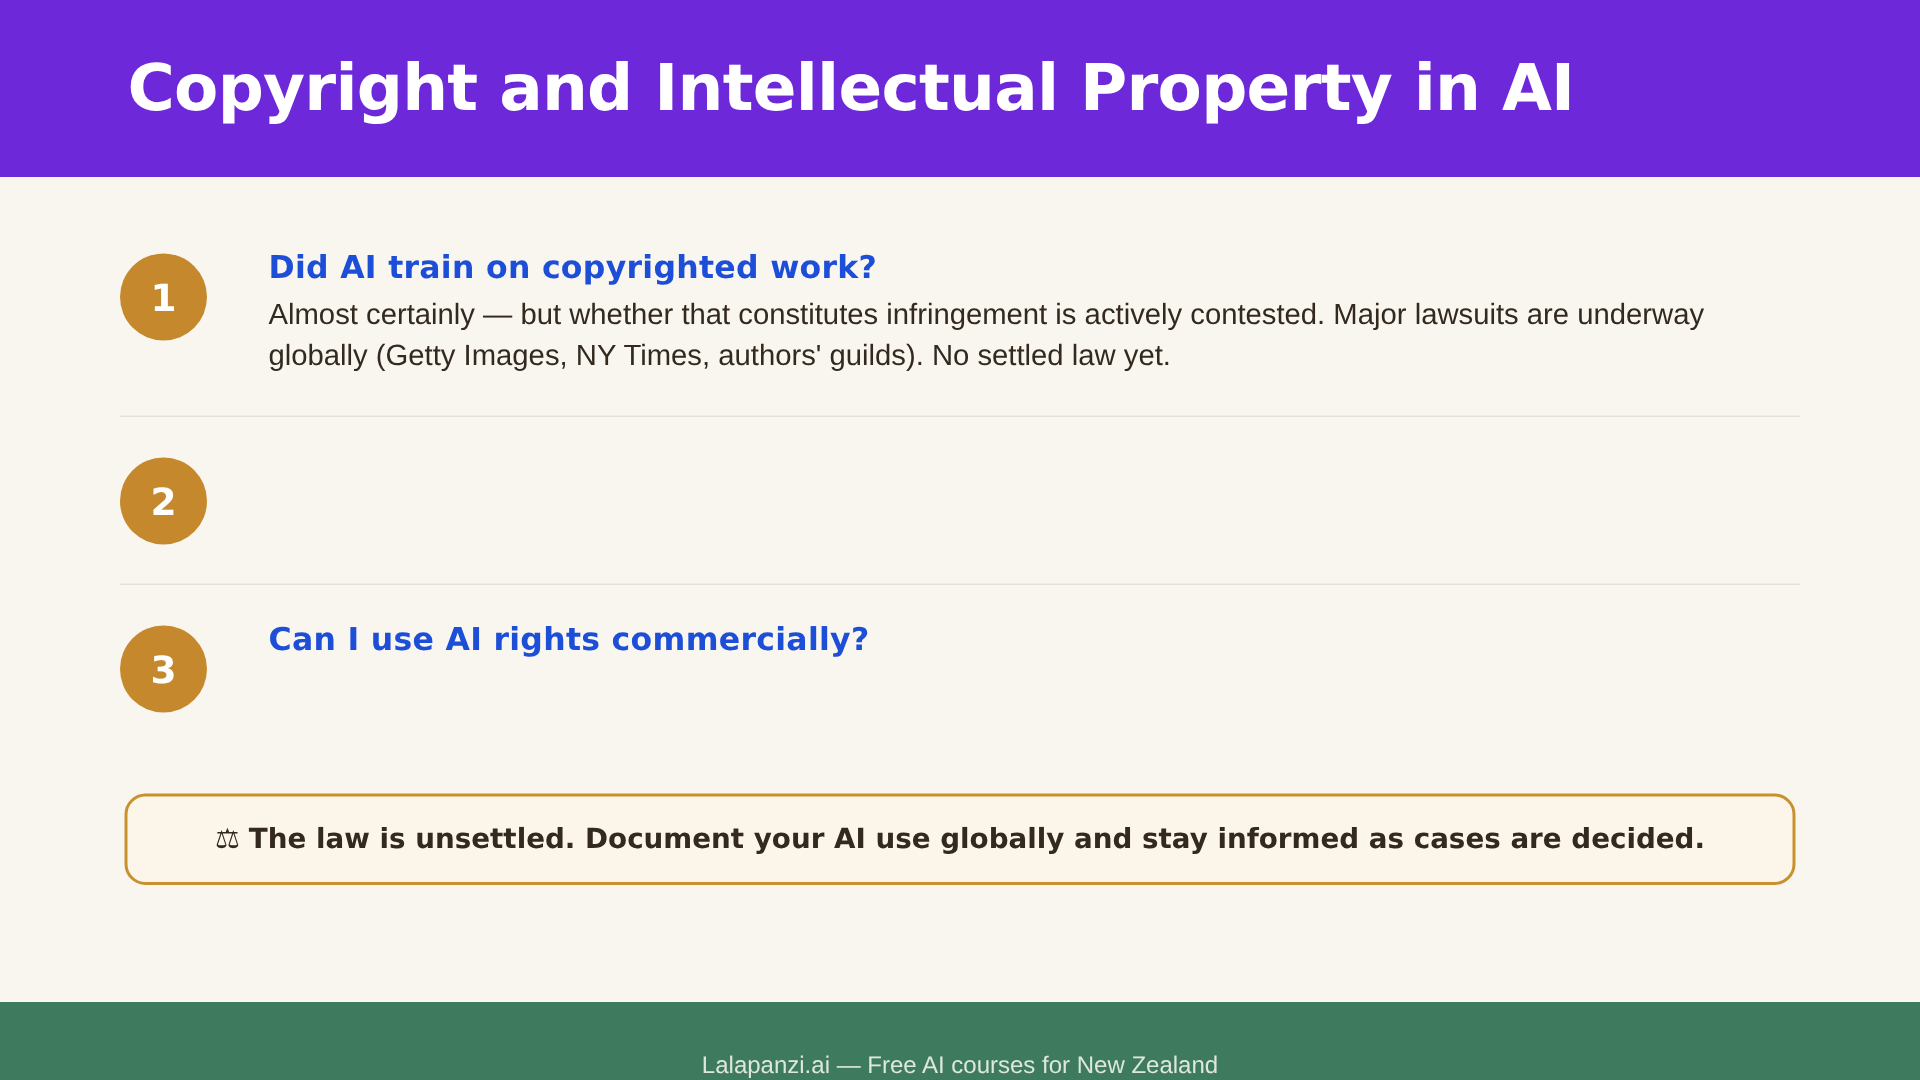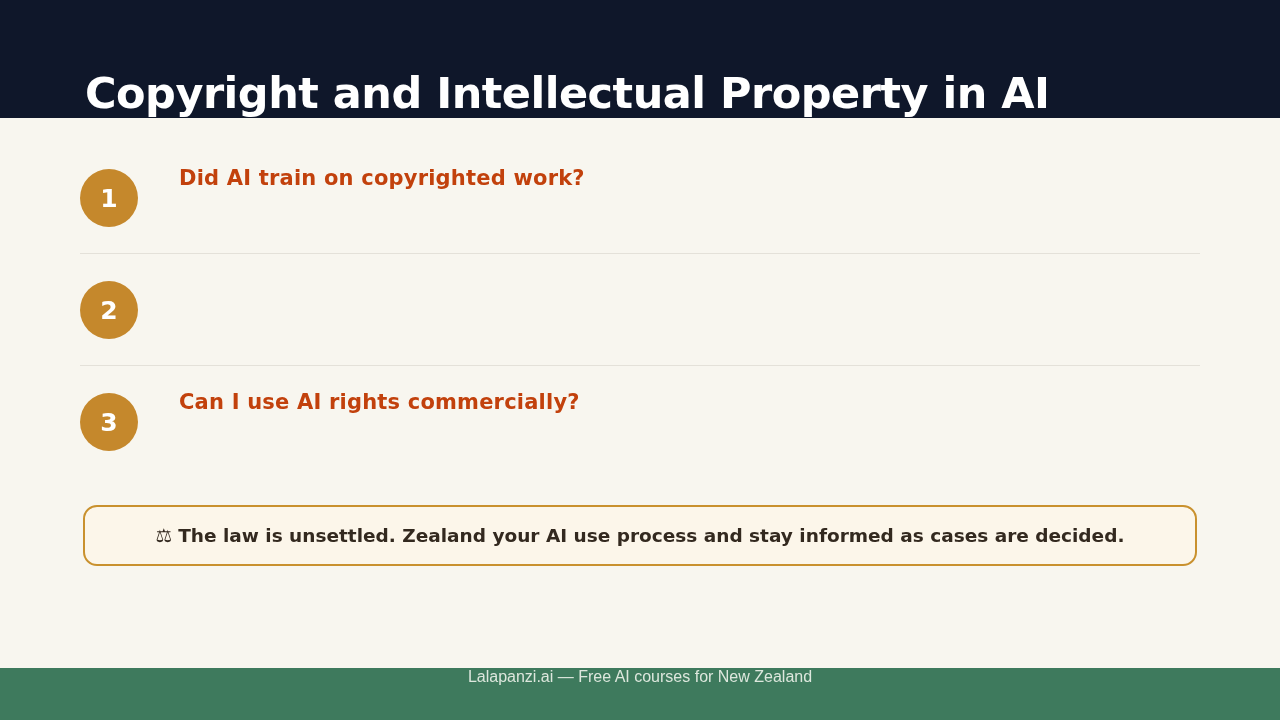--- a/index.html
+++ b/index.html
@@ -12,23 +12,23 @@
     background: #f8f6ef;
     font-family: "Liberation Sans", sans-serif;
   }
   .page {
     position: relative;
     width: 1280px;
     height: 720px;
   }
   .header {
     height: 118px;
-    background: #0f172a;
+    background: #6d28d9;
     display: flex;
-    align-items: flex-end;
+    align-items: center;
     padding-left: 85px;
   }
   .header-title {
     margin: 0;
     color: #ffffff;
     font-family: "DejaVu Sans", sans-serif;
     font-size: 43px;
     font-weight: 800;
     letter-spacing: -0.5px;
     white-space: nowrap;
@@ -59,21 +59,21 @@
     justify-content: center;
     font-family: "DejaVu Sans", sans-serif;
     font-size: 25px;
     font-weight: bold;
     flex-shrink: 0;
     margin-top: 3px;
   }
   .item-text { max-width: 1006px; }
   .item-heading {
     margin: 0 0 7px 0;
-    color: #c2410c;
+    color: #1d4ed8;
     font-family: "DejaVu Sans", sans-serif;
     font-size: 21px;
     font-weight: bold;
     letter-spacing: 0.2px;
   }
   .item-body {
     margin: 0;
     font-size: 19.5px;
     line-height: 27px;
     color: #33291f;
@@ -95,21 +95,21 @@
     margin-right: 6px;
   }
   .footer {
     position: absolute;
     left: 0;
     right: 0;
     bottom: 0;
     height: 52px;
     background: #3e7a5d;
     display: flex;
-    align-items: flex-start;
+    align-items: flex-end;
     justify-content: center;
   }
   .footer-text {
     color: #dde7dd;
     font-size: 16px;
   }
 </style>
 </head>
 <body>
 
@@ -118,20 +118,21 @@
   <div class="header">
     <h1 class="header-title">Copyright and Intellectual Property in AI</h1>
   </div>
 
   <div class="main">
 
     <div class="item first">
       <div class="badge">1</div>
       <div class="item-text">
         <h2 class="item-heading">Did AI train on copyrighted work?</h2>
+        <p class="item-body">Almost certainly — but whether that constitutes infringement is actively contested. Major lawsuits are underway globally (Getty Images, NY Times, authors' guilds). No settled law yet.</p>
       </div>
     </div>
 
     <div class="divider"></div>
 
     <div class="item">
       <div class="badge">2</div>
       <div class="item-text">
       </div>
     </div>
@@ -139,21 +140,21 @@
     <div class="divider"></div>
 
     <div class="item">
       <div class="badge">3</div>
       <div class="item-text">
         <h2 class="item-heading">Can I use AI rights commercially?</h2>
       </div>
     </div>
 
     <div class="callout">
-      <span class="scales-glyph">⚖</span><span>The law is unsettled. Zealand your AI use process and stay informed as cases are decided.</span>
+      <span class="scales-glyph">⚖</span><span>The law is unsettled. Document your AI use globally and stay informed as cases are decided.</span>
     </div>
 
   </div>
 
   <div class="footer">
     <span class="footer-text">Lalapanzi.ai — Free AI courses for New Zealand</span>
   </div>
 
 </div>
 

